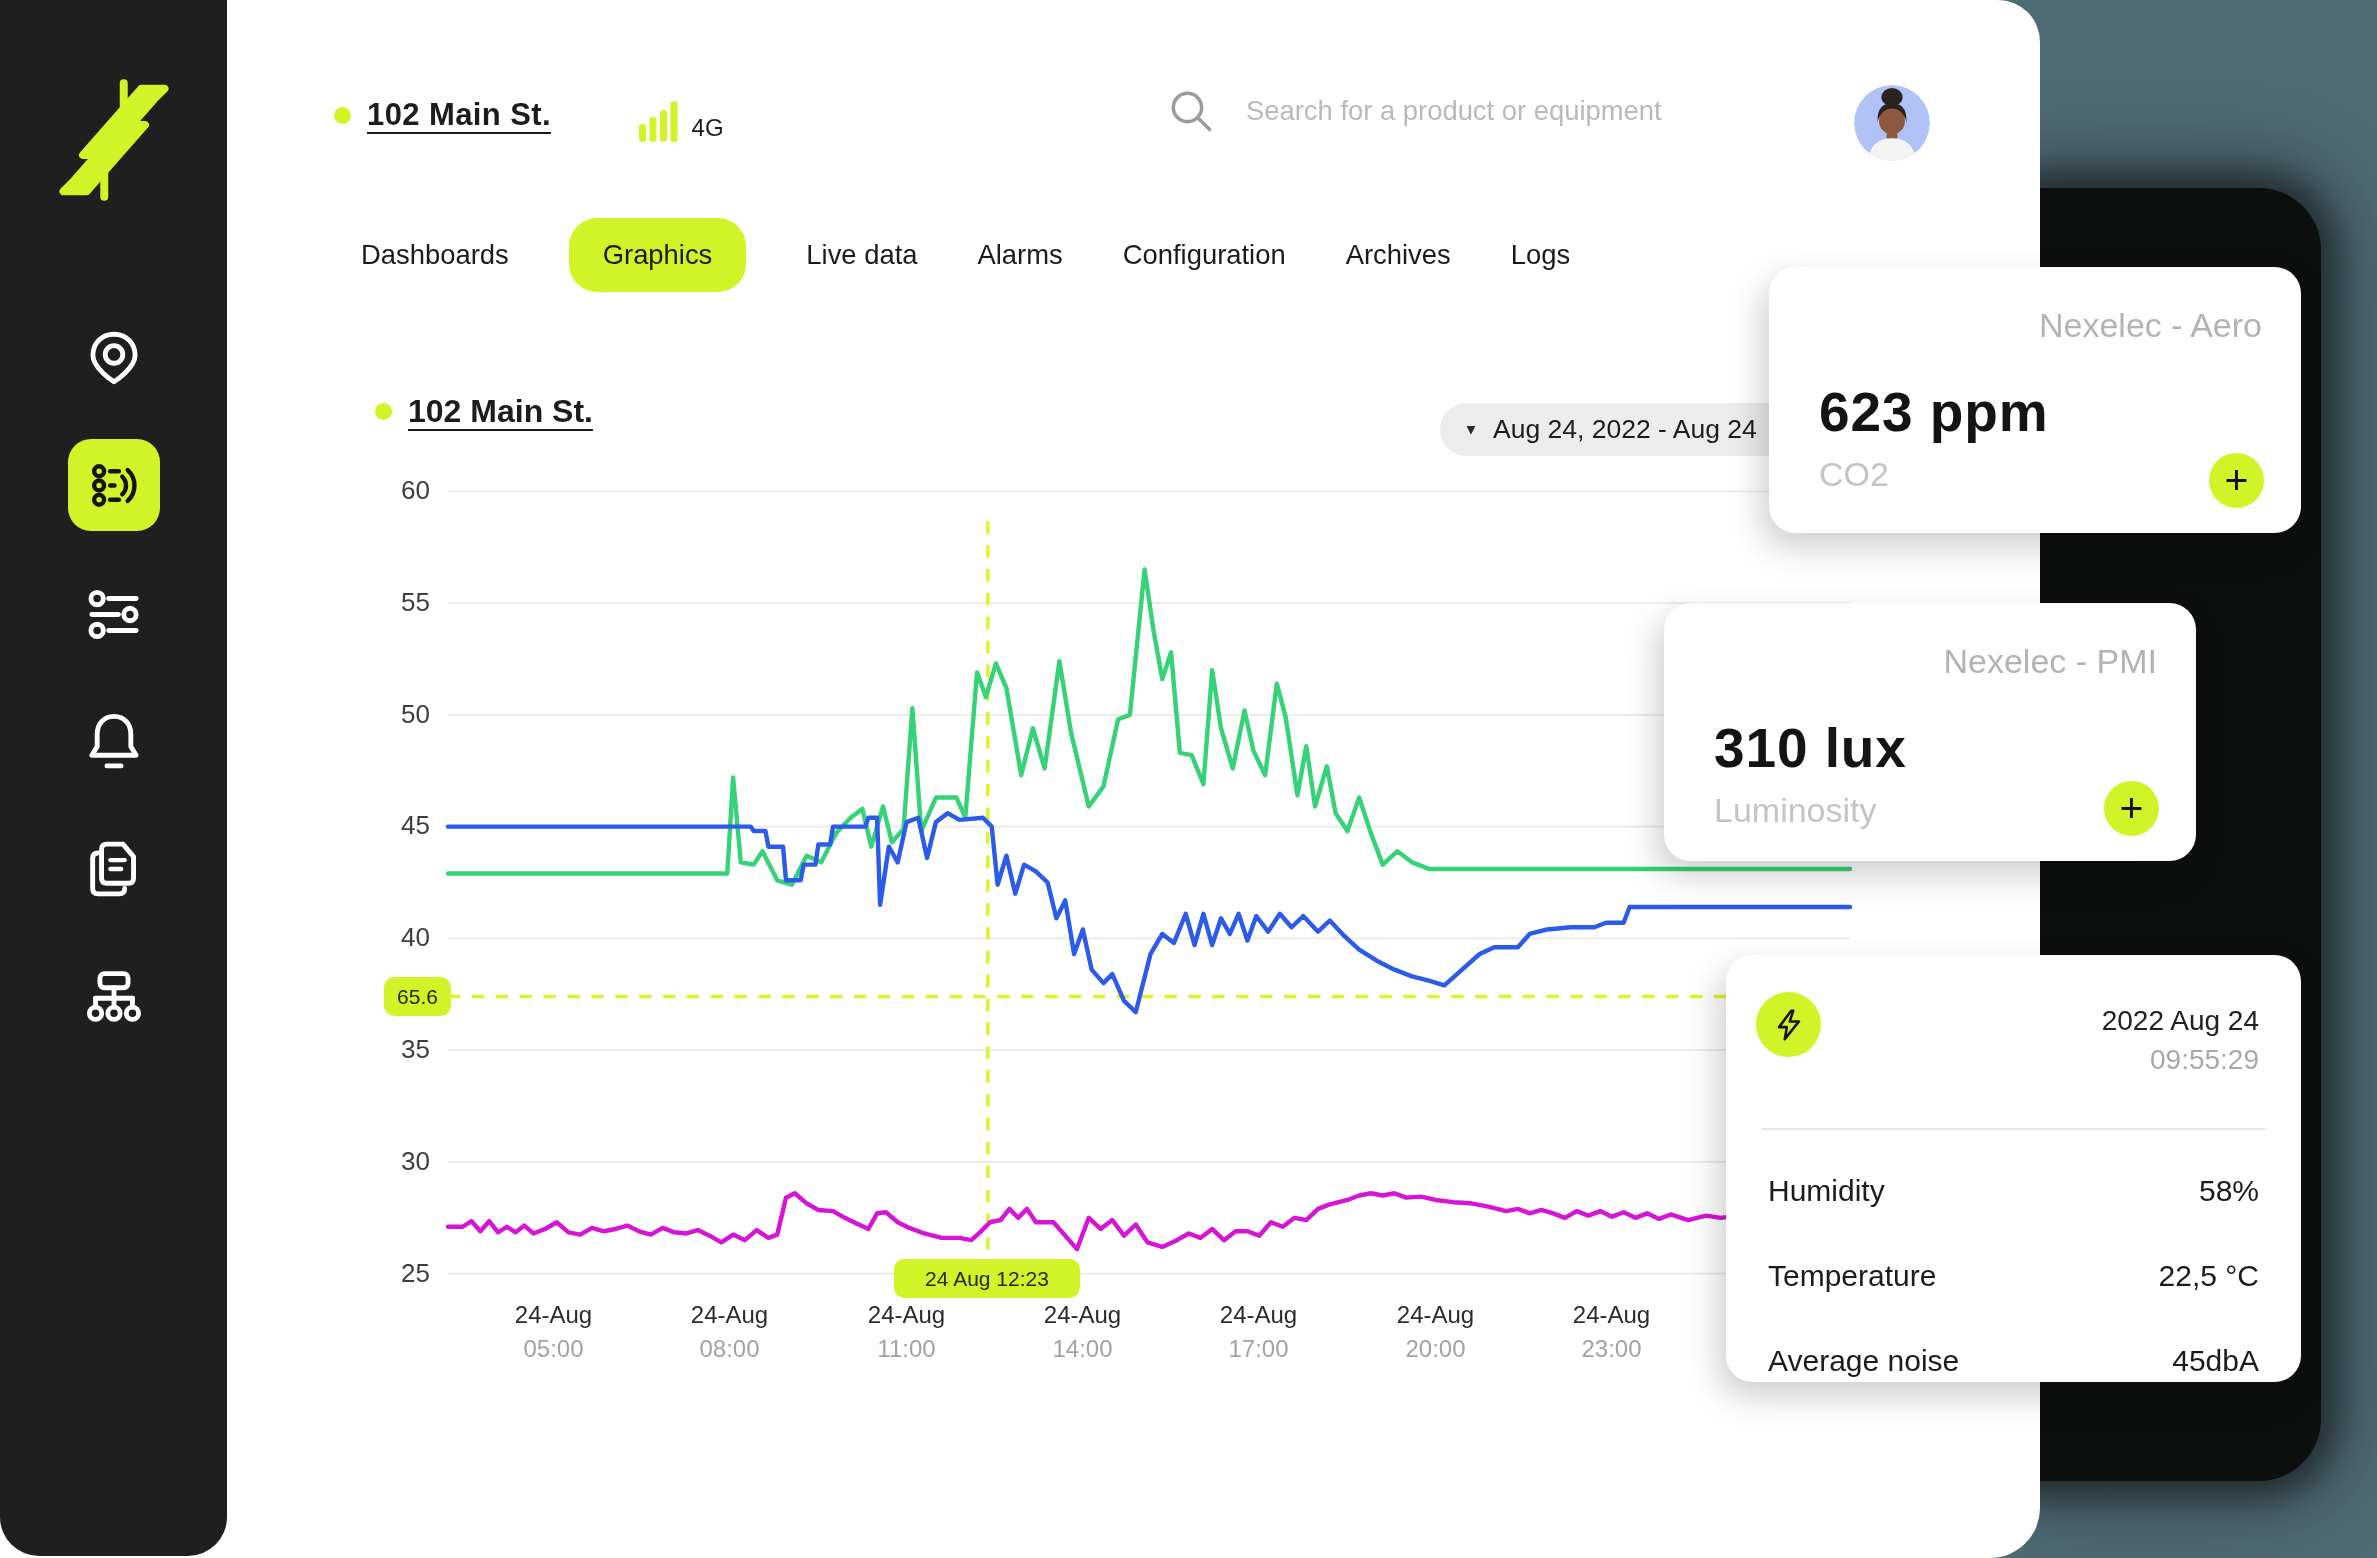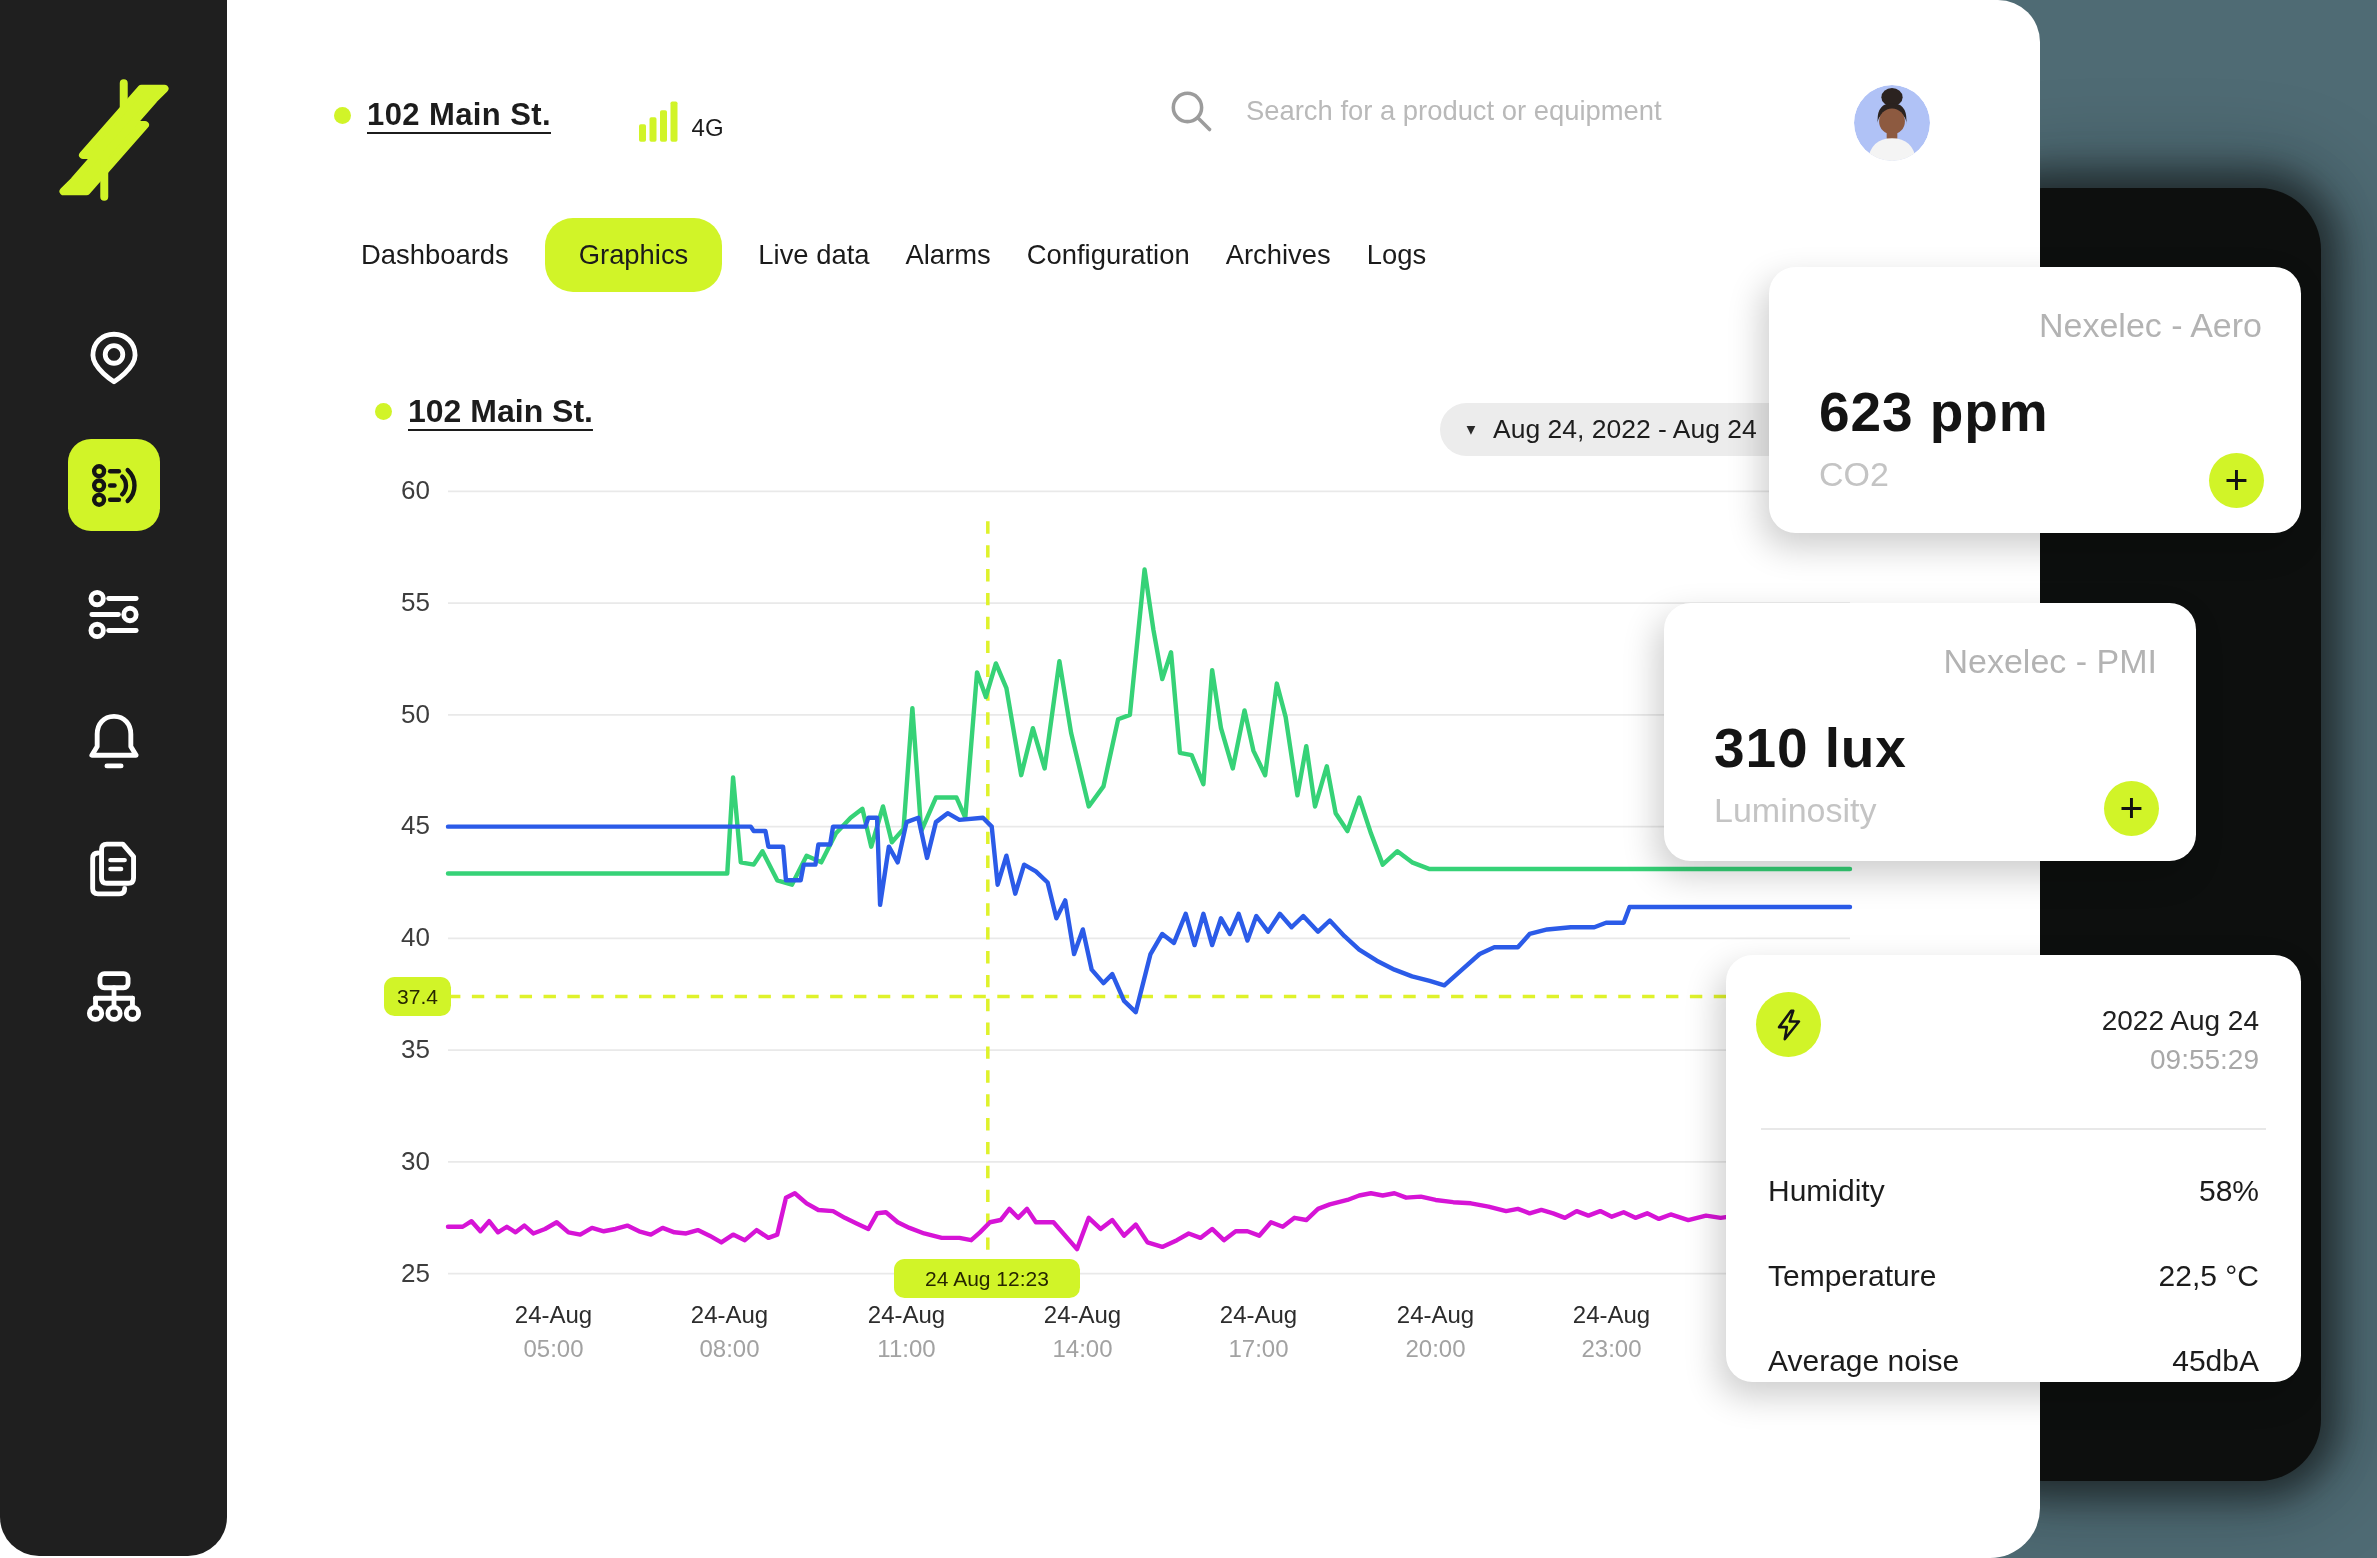--- a/index.html
+++ b/index.html
@@ -26,21 +26,21 @@
   .station { left:334px; top:97px; display:flex; align-items:center; gap:16px; }
   .station-name { font-size:31px; font-weight:700; letter-spacing:0.4px;
                   text-decoration:underline; text-decoration-thickness:2.2px; text-underline-offset:7px; }
   .netwrap { left:639px; top:96px; display:flex; align-items:flex-end; gap:10.6px; }
   .net-label { font-size:24px; font-weight:500; }
   .search { left:1168px; top:88px; display:flex; align-items:center; gap:32px; width:672px; }
   .search-ph { font-size:27.4px; color:#b9b9b9; }
   .avatar { left:1854px; top:85px; width:76px; height:76px; border-radius:50%; overflow:hidden; }
 
   
-  .nav { left:361px; top:216px; height:78px; display:flex; align-items:center; gap:36px; z-index:3; }
+  .nav { left:361px; top:216px; height:78px; display:flex; align-items:center; gap:60px; z-index:3; }
   .tab { font-size:27.4px; color:#1b1b1b; white-space:nowrap; cursor:pointer; padding:21px 0; }
   .tab.active { padding:21px 34px; border-radius:28px; font-weight:500; }
 
   
   .chart-title { left:375px; top:393px; display:flex; align-items:center; gap:16px; }
   .chart-title-text { font-size:32px; font-weight:700; text-decoration:underline;
                       text-decoration-thickness:2.2px; text-underline-offset:7px; }
   .date-pill { left:1440px; top:403px; width:416px; height:53px; background:#ececec; border-radius:26.5px;
                display:flex; align-items:center; gap:17.7px; padding:0 26.5px; white-space:nowrap;
                overflow:hidden; cursor:pointer; }
@@ -190,21 +190,21 @@
         </div>
         <div class="abs xlab" style="left: 1338px; top: 1298px;">
           <span class="d1">24-Aug</span>
           <span class="d2">20:00</span>
         </div>
         <div class="abs xlab" style="left: 1514px; top: 1298px;">
           <span class="d1">24-Aug</span>
           <span class="d2">23:00</span>
         </div>
       </div>
-    <div class="pill" id="vPill" style="background: rgb(209, 244, 40); left: 384px; top: 977px; width: 67px; height: 39px;">37.4</div>
+    <div class="pill" id="vPill" style="background: rgb(209, 244, 40); left: 384px; top: 977px; width: 67px; height: 39px;">65.6</div>
     <div class="pill" id="tPill" style="background: rgb(209, 244, 40); left: 894px; top: 1259px; width: 186px; height: 39px;">24 Aug 12:23</div>
   </div>
 
   <div class="abs sidebar">
     <svg class="side-icon" style="top:78px" width="117" height="124" viewBox="0 0 130 140">
       <path d="M76 6 L76 52 L20 116 L8 128 L34 128 L100 53 L76 53 Z" class="lime" stroke-width="9" stroke-linejoin="round" fill="#d1f428" stroke="#d1f428"></path>
       <path d="M54 134 L54 88 L110 24 L122 12 L96 12 L30 87 L54 87 Z" class="lime" stroke-width="9" stroke-linejoin="round" fill="#d1f428" stroke="#d1f428"></path>
     </svg>
 
     <svg class="side-icon" style="top:329px" width="57" height="58" viewBox="0 0 64 66">

